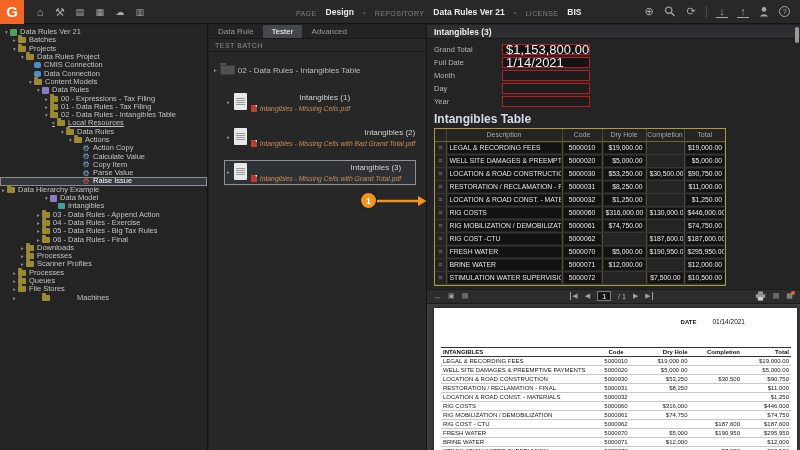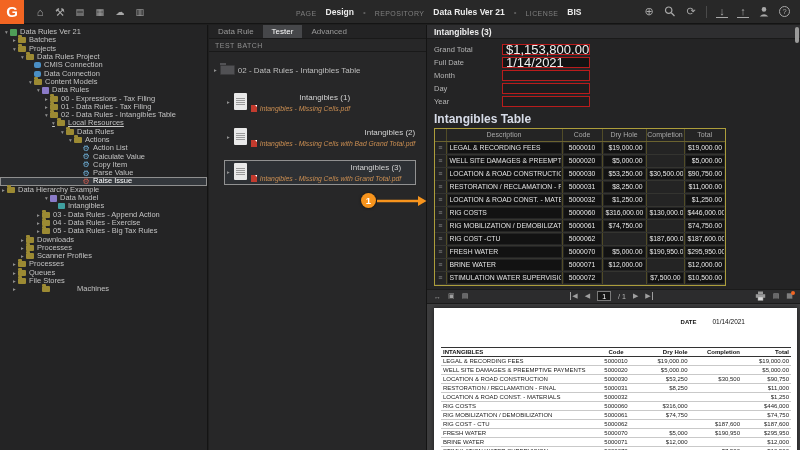--- a/index.html
+++ b/index.html
@@ -220,21 +220,21 @@
         <span class="tlabel">Data Rules</span>
       </div>
       <div class="trow" style="padding-left: 67px;">
         <span class="arrow">▾</span>
         <span class="ticon i-folder"></span>
         <span class="tlabel">Actions</span>
       </div>
       <div class="trow" style="padding-left: 75px;">
         <span class="arrow"></span>
         <span class="ticon i-gear">⚙</span>
-        <span class="tlabel">Action List</span>
+        <span class="tlabel">Action Copy</span>
       </div>
       <div class="trow" style="padding-left: 75px;">
         <span class="arrow"></span>
         <span class="ticon i-gear">⚙</span>
         <span class="tlabel">Calculate Value</span>
       </div>
       <div class="trow" style="padding-left: 75px;">
         <span class="arrow"></span>
         <span class="ticon i-gear">⚙</span>
         <span class="tlabel">Copy Item</span>
@@ -271,20 +271,25 @@
       </div>
       <div class="trow" style="padding-left: 35px;">
         <span class="arrow">▸</span>
         <span class="ticon i-folder"></span>
         <span class="tlabel">04 - Data Rules - Exercise</span>
       </div>
       <div class="trow" style="padding-left: 35px;">
         <span class="arrow">▸</span>
         <span class="ticon i-folder"></span>
         <span class="tlabel">05 - Data Rules - Big Tax Rules</span>
+      </div>
+      <div class="trow" style="padding-left: 35px;">
+        <span class="arrow">▸</span>
+        <span class="ticon i-folder"></span>
+        <span class="tlabel">06 - Data Rules - Final</span>
       </div>
       <div class="trow" style="padding-left: 19px;">
         <span class="arrow">▸</span>
         <span class="ticon i-folder"></span>
         <span class="tlabel">Downloads</span>
       </div>
       <div class="trow" style="padding-left: 19px;">
         <span class="arrow">▸</span>
         <span class="ticon i-folder"></span>
         <span class="tlabel">Processes</span>

